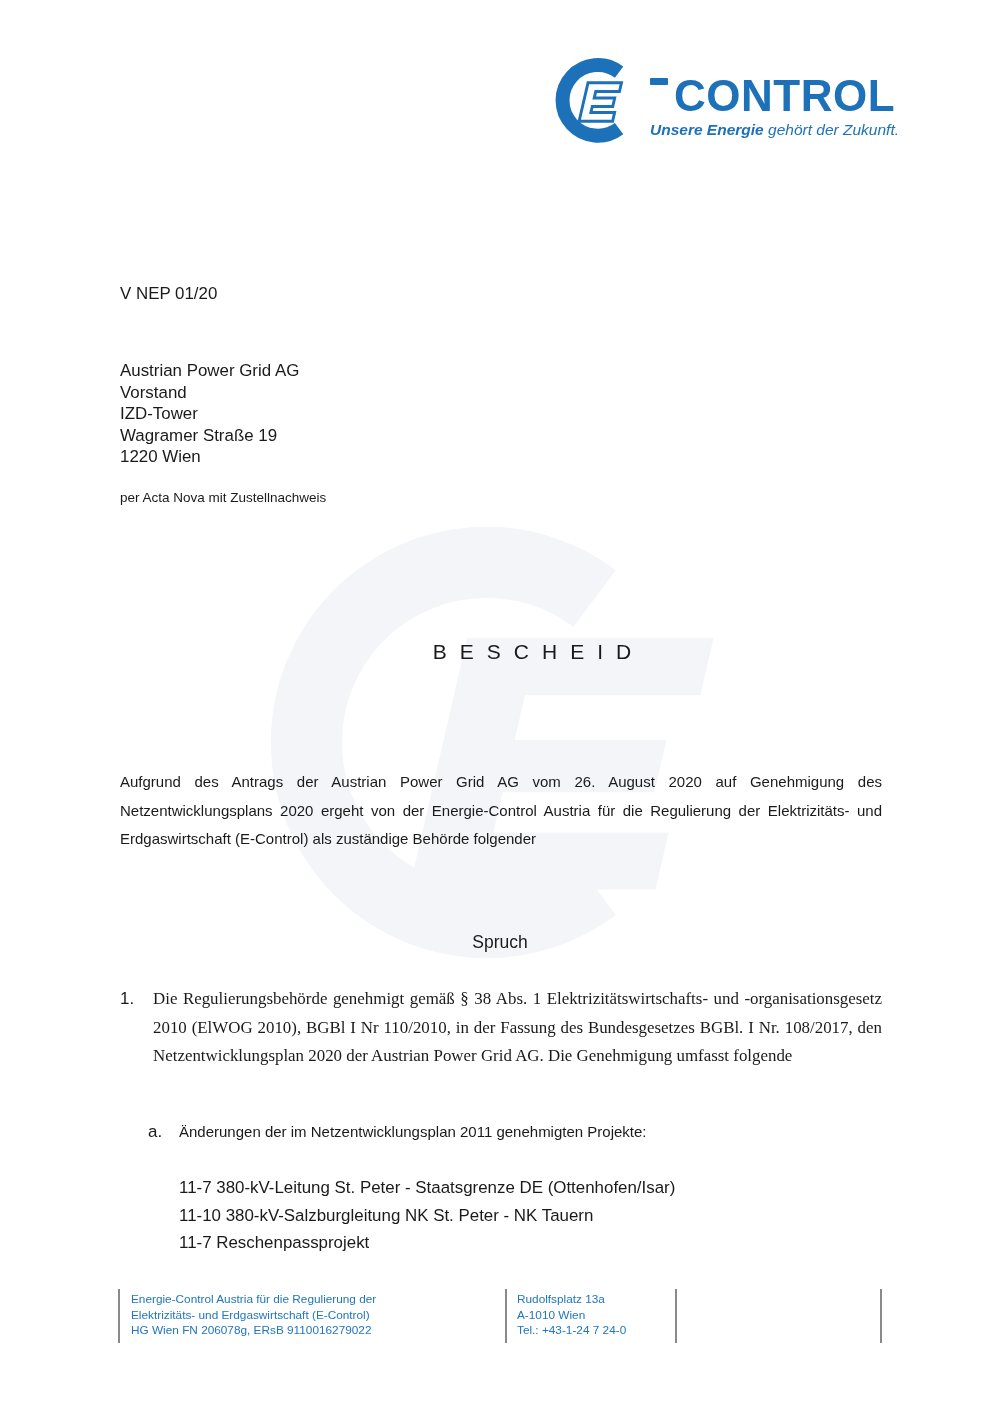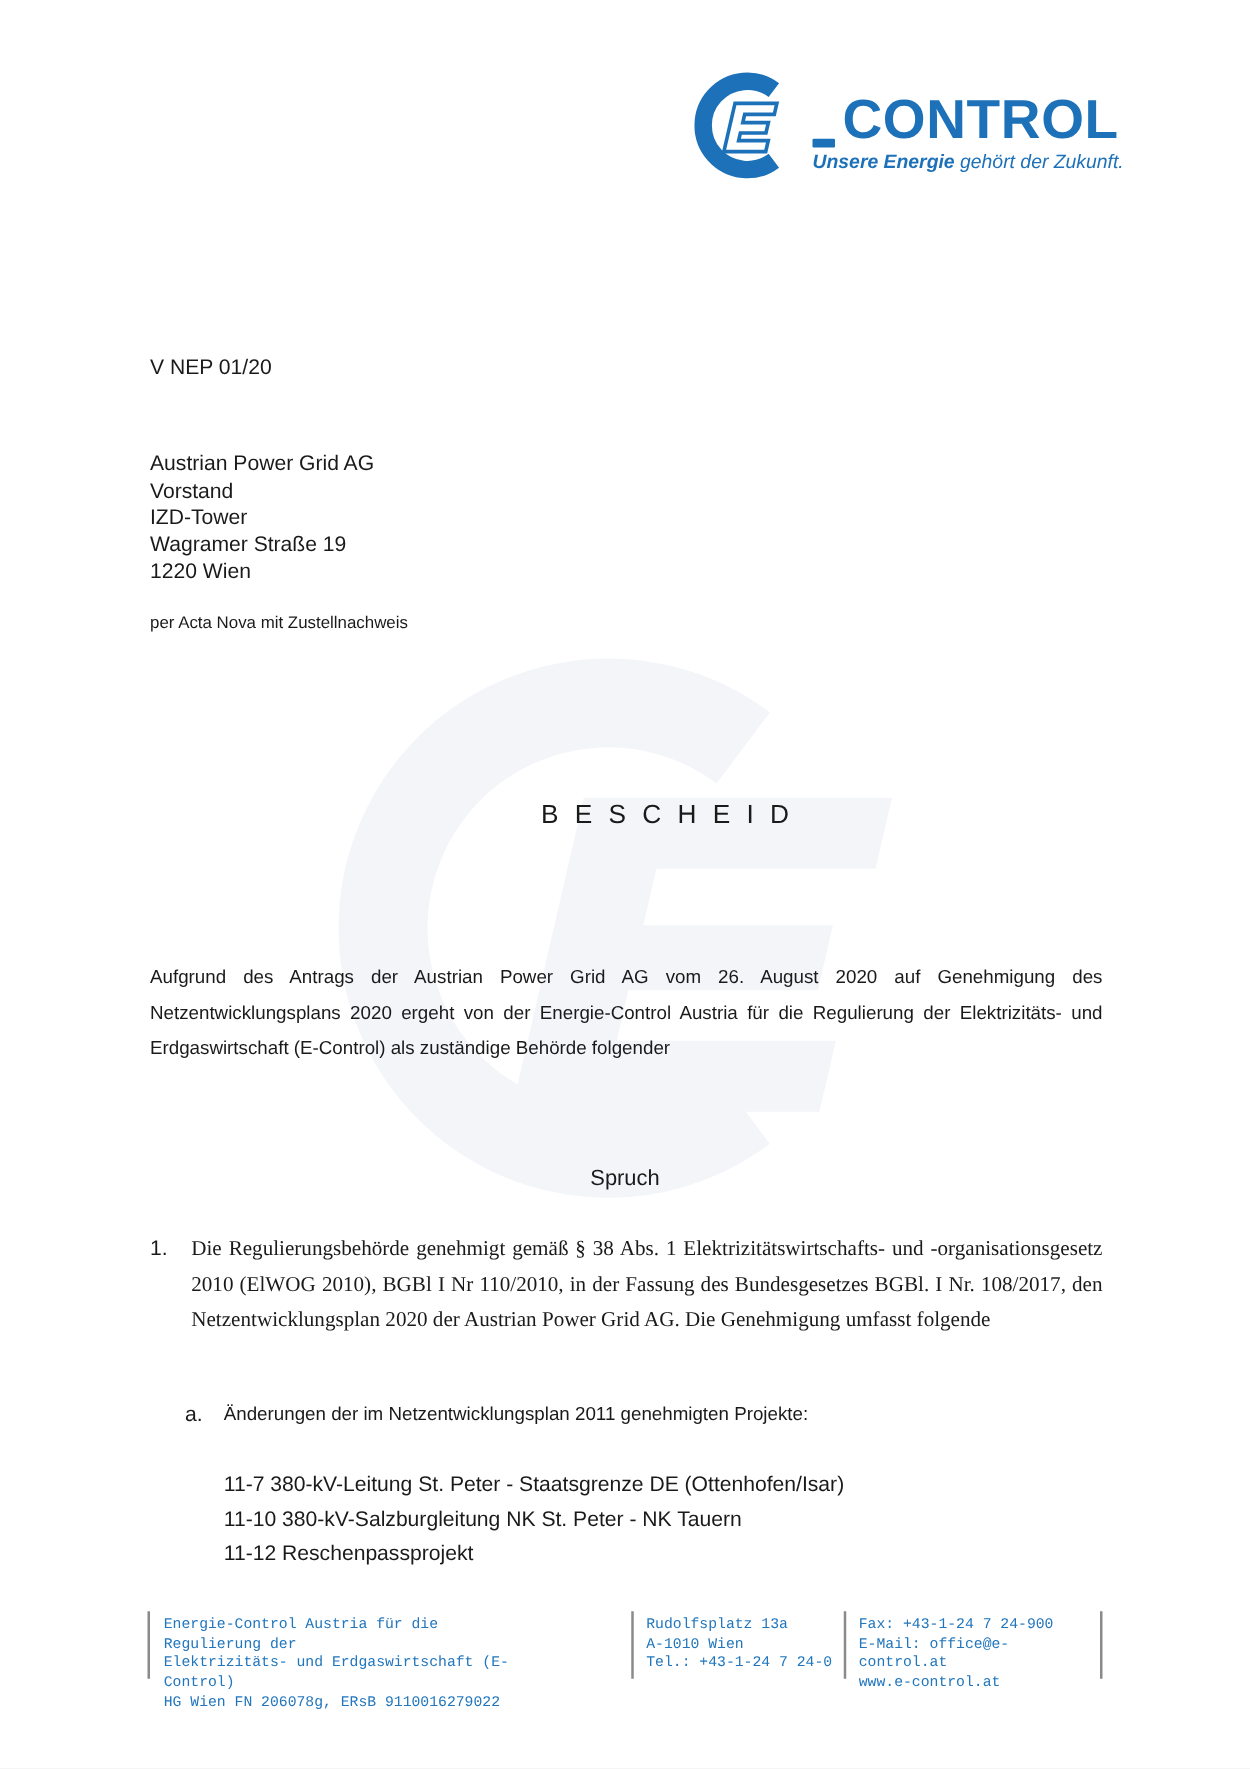--- a/index.html
+++ b/index.html
@@ -8,21 +8,21 @@
     background:#ffffff; overflow:hidden;
     font-family:"Liberation Sans","DejaVu Sans",sans-serif;
     color:#1a1a1a;
   }
   
   .watermark { position:absolute; left:268px; top:496px; width:474px; height:474px; z-index:0; }
   
   .logo { position:absolute; top:52px; left:555px; width:330px; height:95px; z-index:2; }
   .logo .mark { position:absolute; left:0; top:0; width:93px; height:93px; }
   .logo-text { position:absolute; left:95px; top:22px; width:235px; }
-  .logo-line1 { display:flex; align-items:flex-end; }
+  .logo-line1 { display:flex; align-items:flex-start; }
   .logo-dash { width:18px; height:7px; background:#1d71b8; border-radius:1px; margin:4px 6px 0 0; flex:0 0 auto; }
   .logo-brand {
     font-size:44px; font-weight:bold; color:#1d71b8; letter-spacing:0.5px; line-height:1;
   }
   .logo-tagline {
     margin-top:3px; text-align:right; font-size:15.5px; font-style:italic; color:#1d71b8;
     white-space:nowrap;
   }
   .logo-tagline .tag-bold { font-weight:bold; }
   
@@ -48,21 +48,21 @@
   .spruch-item .item-number { position:absolute; left:0; top:0; font-size:16.9px; line-height:28.5px; }
   .spruch-item .item-text { margin-left:33px; font-size:16.9px; line-height:28.5px; text-align:justify;font-family:Liberation Serif, serif; }
   .subitem { position:absolute; left:148px; top:1119px; width:734px; }
   .subitem .subitem-letter { position:absolute; left:0; top:0; font-size:16.9px; line-height:26px; }
   .subitem .subitem-text { margin-left:31px; font-size:15px; line-height:26px; }
   .project-list { position:absolute; left:179px; top:1174px; font-size:16.9px; line-height:27.5px; }
   
   .footer { position:absolute; left:0; top:1288px; width:1000px; height:60px; font-size:11.8px; line-height:15.7px; color:#2176bd; }
   .footer .vbar { position:absolute; top:1px; width:2px; height:54px; background:#8a8a8a; }
   .vbar-1 { left:118px; } .vbar-2 { left:505px; } .vbar-3 { left:675px; } .vbar-4 { left:880px; }
-  .footer-col { position:absolute; top:4px;font-family:Liberation Mono, monospace; }
+  .footer-col { position:absolute; top:4px; }
   .footer-col-company { left:131px; width:300px; }
   .footer-col-address { left:517px; width:150px; }
   .footer-col-contact { left:687px; width:180px; }
 </style>
 </head>
 <body>
 
 <div class="page">
 
   <svg class="watermark" viewBox="0 0 100 100" aria-hidden="true">
@@ -110,39 +110,34 @@
     </div>
 
     <div class="subitem">
       <span class="subitem-letter">a.</span>
       <div class="subitem-text">Änderungen der im Netzentwicklungsplan 2011 genehmigten Projekte:</div>
     </div>
 
     <div class="project-list">
       <div>11-7 380-kV-Leitung St. Peter - Staatsgrenze DE (Ottenhofen/Isar)</div>
       <div>11-10 380-kV-Salzburgleitung NK St. Peter - NK Tauern</div>
-      <div>11-12 Reschenpassprojekt</div>
+      <div>11-7 Reschenpassprojekt</div>
     </div>
   </div>
 
   <div class="footer">
     <div class="vbar vbar-1"></div>
     <div class="footer-col footer-col-company">
       <div>Energie-Control Austria für die Regulierung der</div>
       <div>Elektrizitäts- und Erdgaswirtschaft (E-Control)</div>
       <div>HG Wien FN 206078g, ERsB 9110016279022</div>
     </div>
     <div class="vbar vbar-2"></div>
     <div class="footer-col footer-col-address">
       <div>Rudolfsplatz 13a</div>
       <div>A-1010 Wien</div>
       <div>Tel.: +43-1-24 7 24-0</div>
     </div>
     <div class="vbar vbar-3"></div>
-    <div class="footer-col footer-col-contact">
-      <div>Fax: +43-1-24 7 24-900</div>
-      <div>E-Mail: office@e-control.at</div>
-      <div>www.e-control.at</div>
-    </div>
     <div class="vbar vbar-4"></div>
   </div>
 
 </div>
 
 </body></html>

